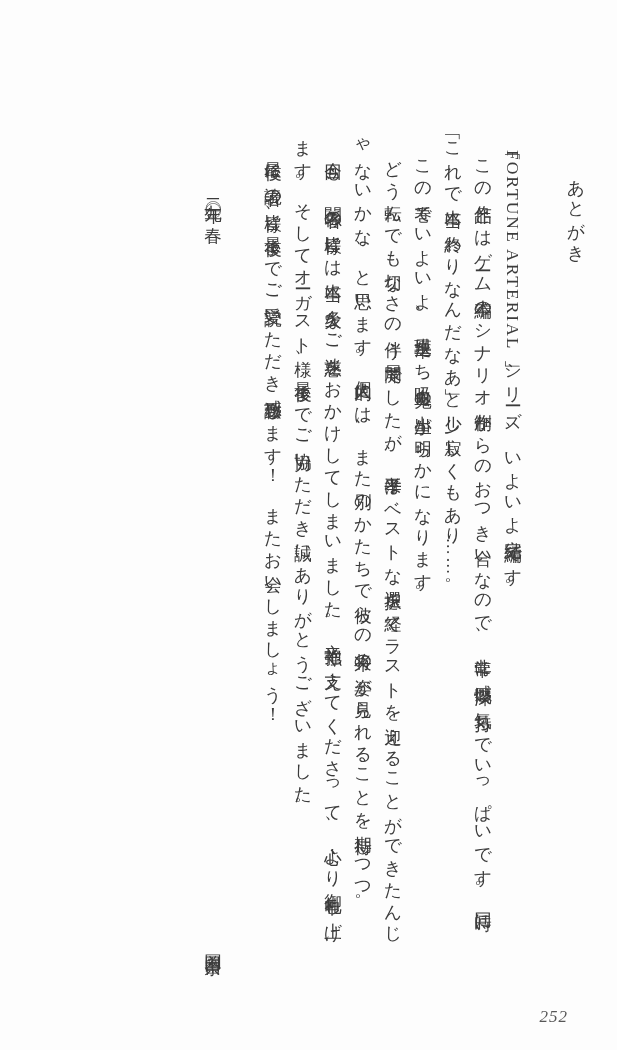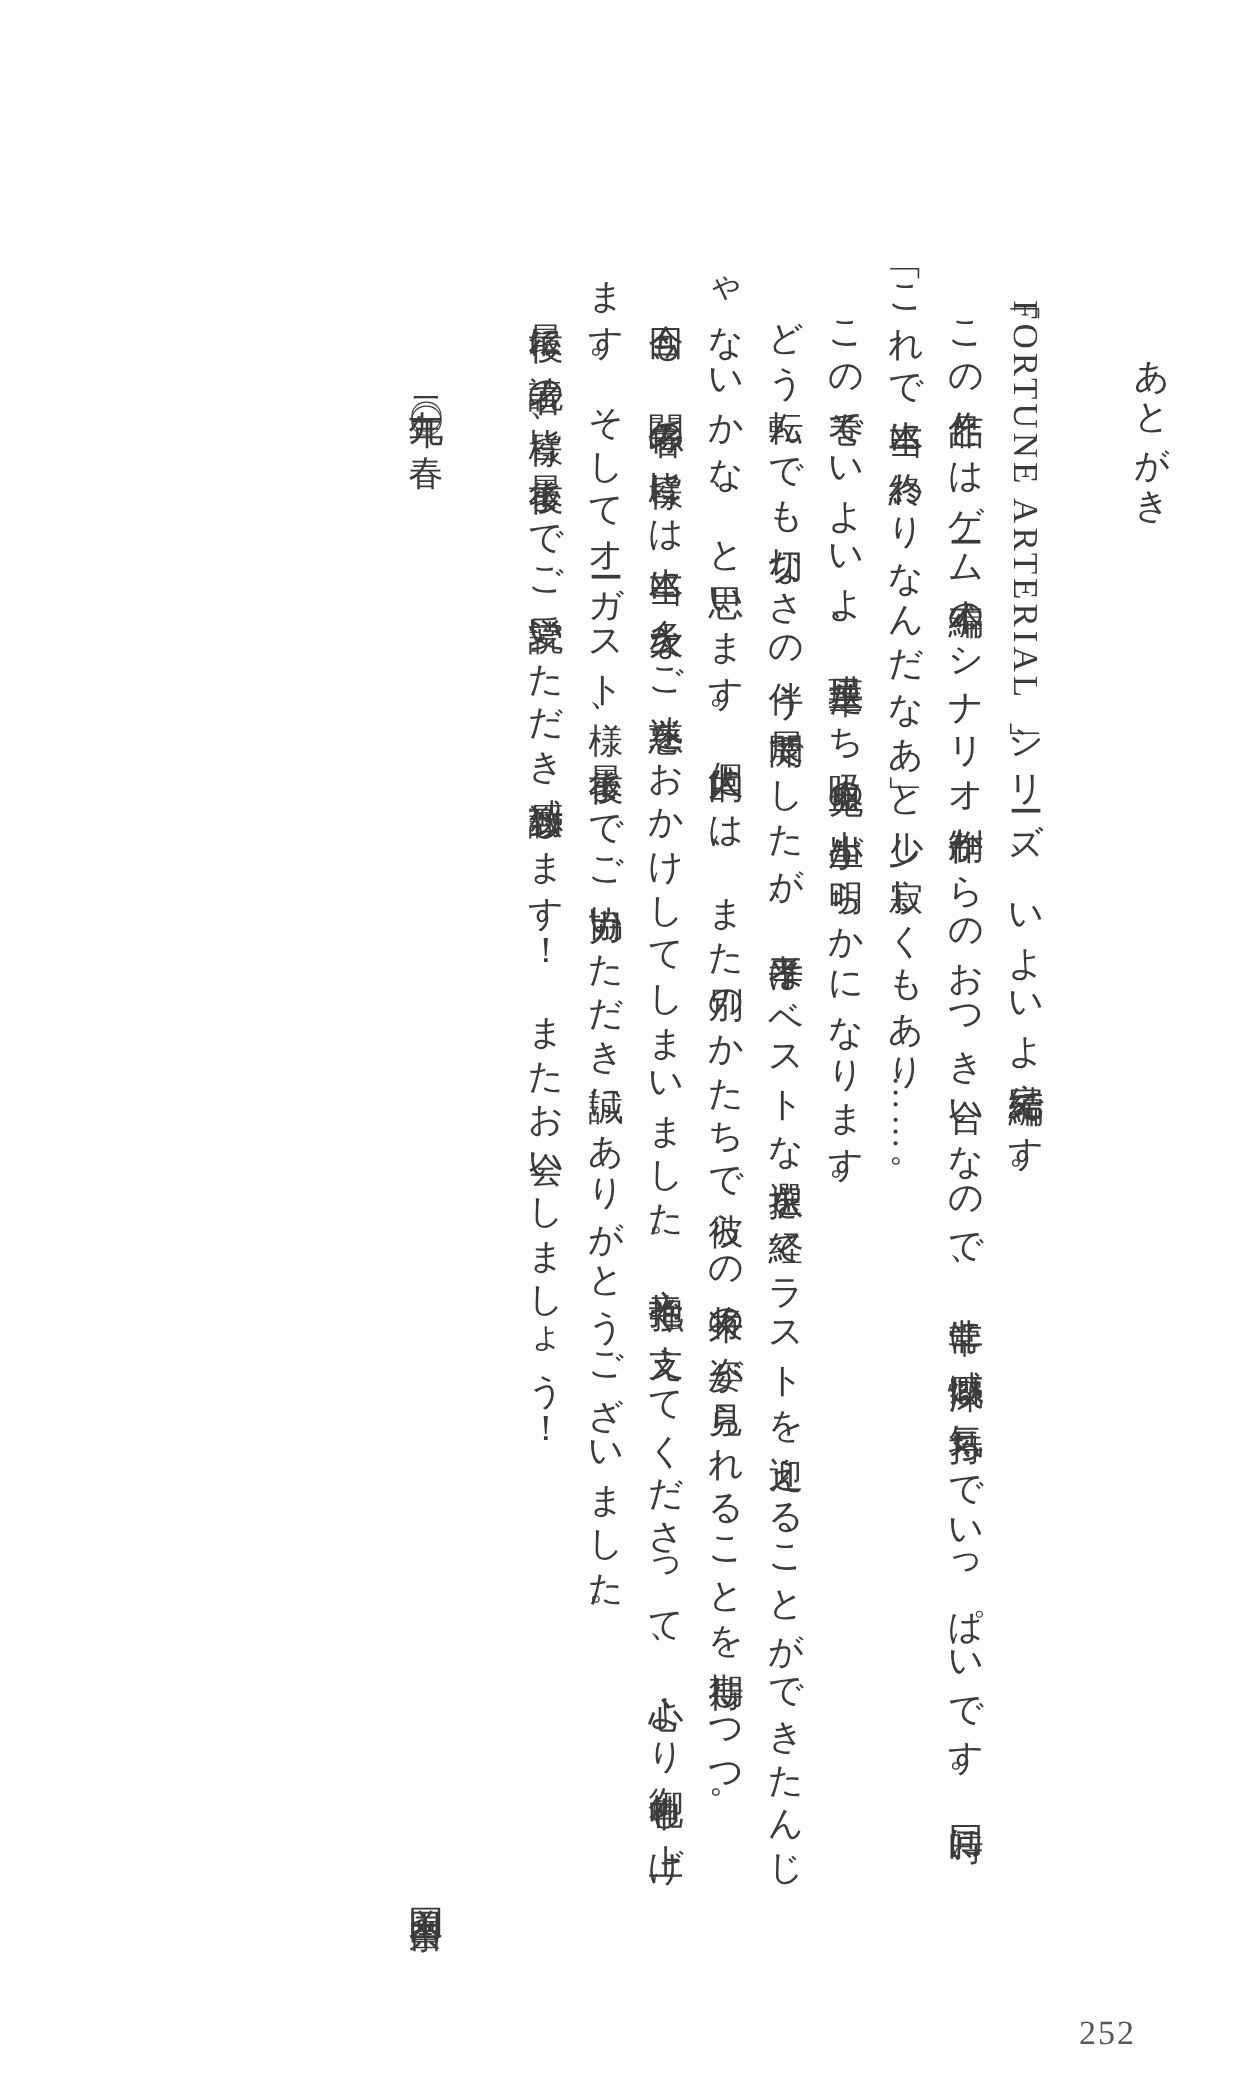--- a/index.html
+++ b/index.html
@@ -45,20 +45,21 @@
     justify-content: space-between;
     margin: 0 30px 0 0;         
   }
   .sig-date {
     padding-top: 37px;          
   }
   .page-number {
     position: absolute;
     top: 1007px;
     right: 49px;
+    font-style: italic;
     font-size: 17px;
     letter-spacing: 1px;
     color: #575757;
   }
 </style>
 </head>
 <body>
 
 <div class="page">
 

